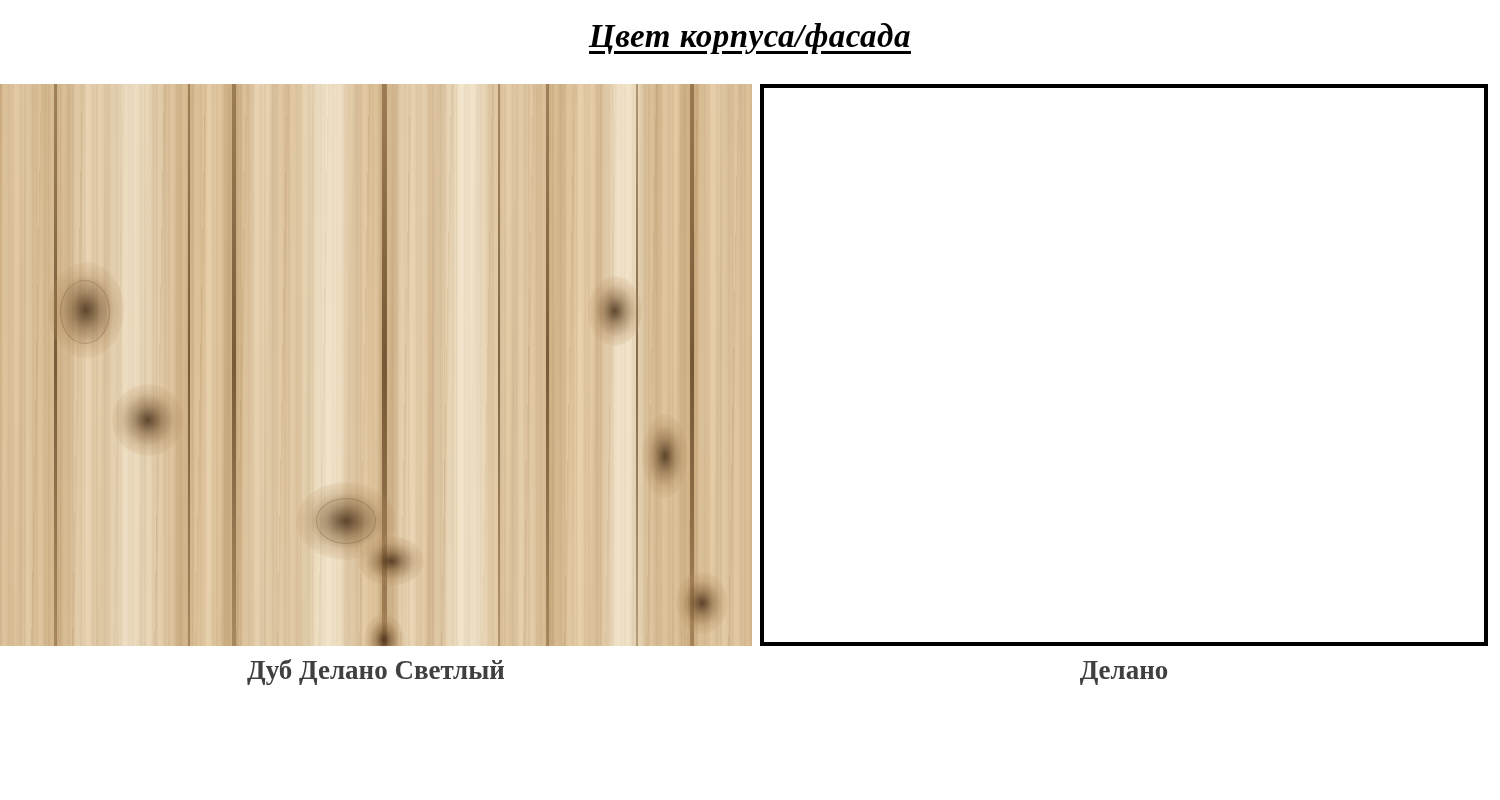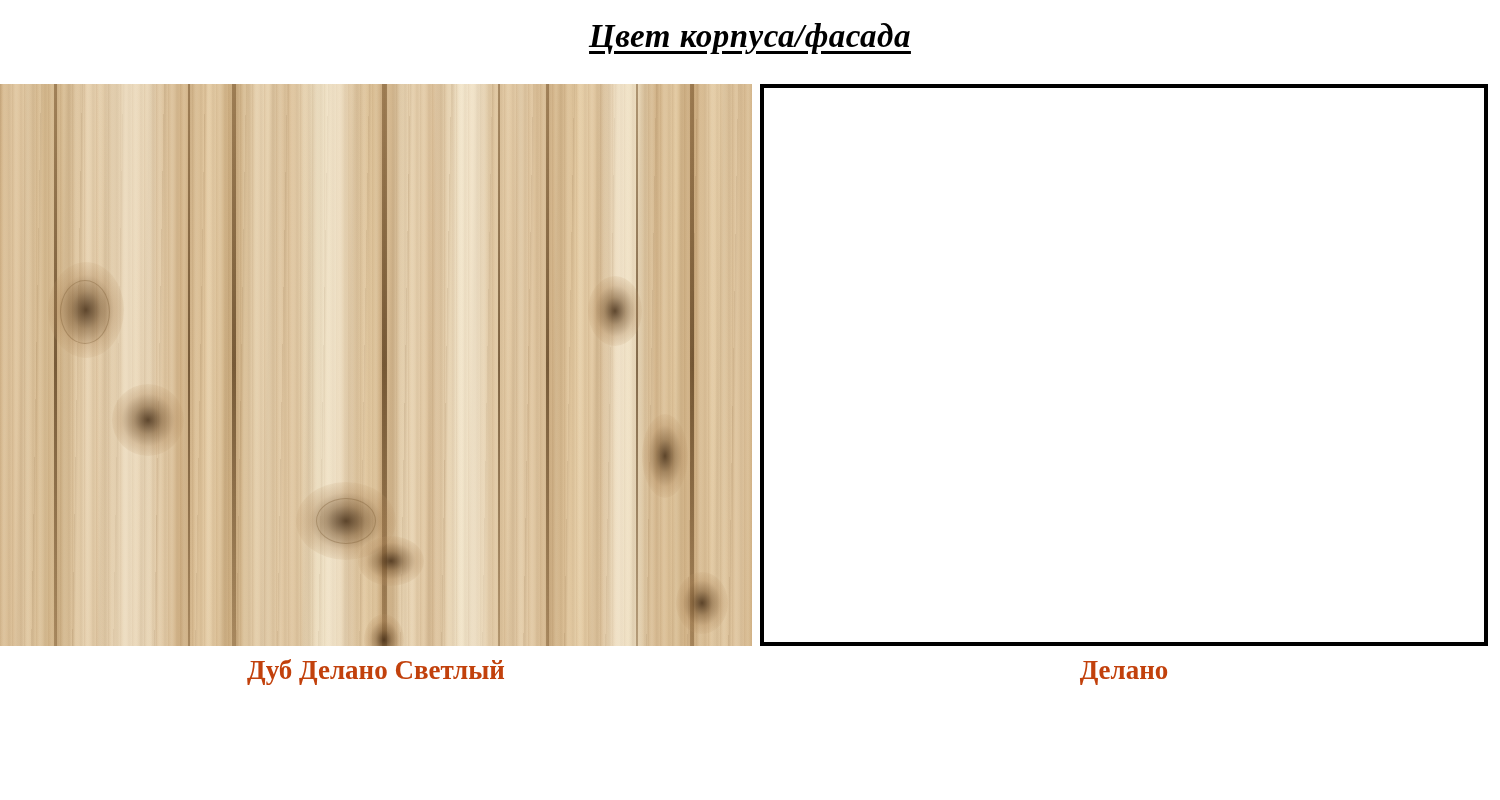--- a/index.html
+++ b/index.html
@@ -137,21 +137,21 @@
     border: 4px solid #000000;
     box-sizing: border-box;
   }
 
   .caption {
     position: absolute;
     text-align: center;
     font-family: "Liberation Serif", serif;
     font-weight: bold;
     font-size: 27px;
-    color: #c2410c;
+    color: #404040;
   }
   .caption-wood {
     top: 655px;
     left: 0;
     width: 752px;
   }
   .caption-white {
     top: 655px;
     left: 760px;
     width: 728px;

